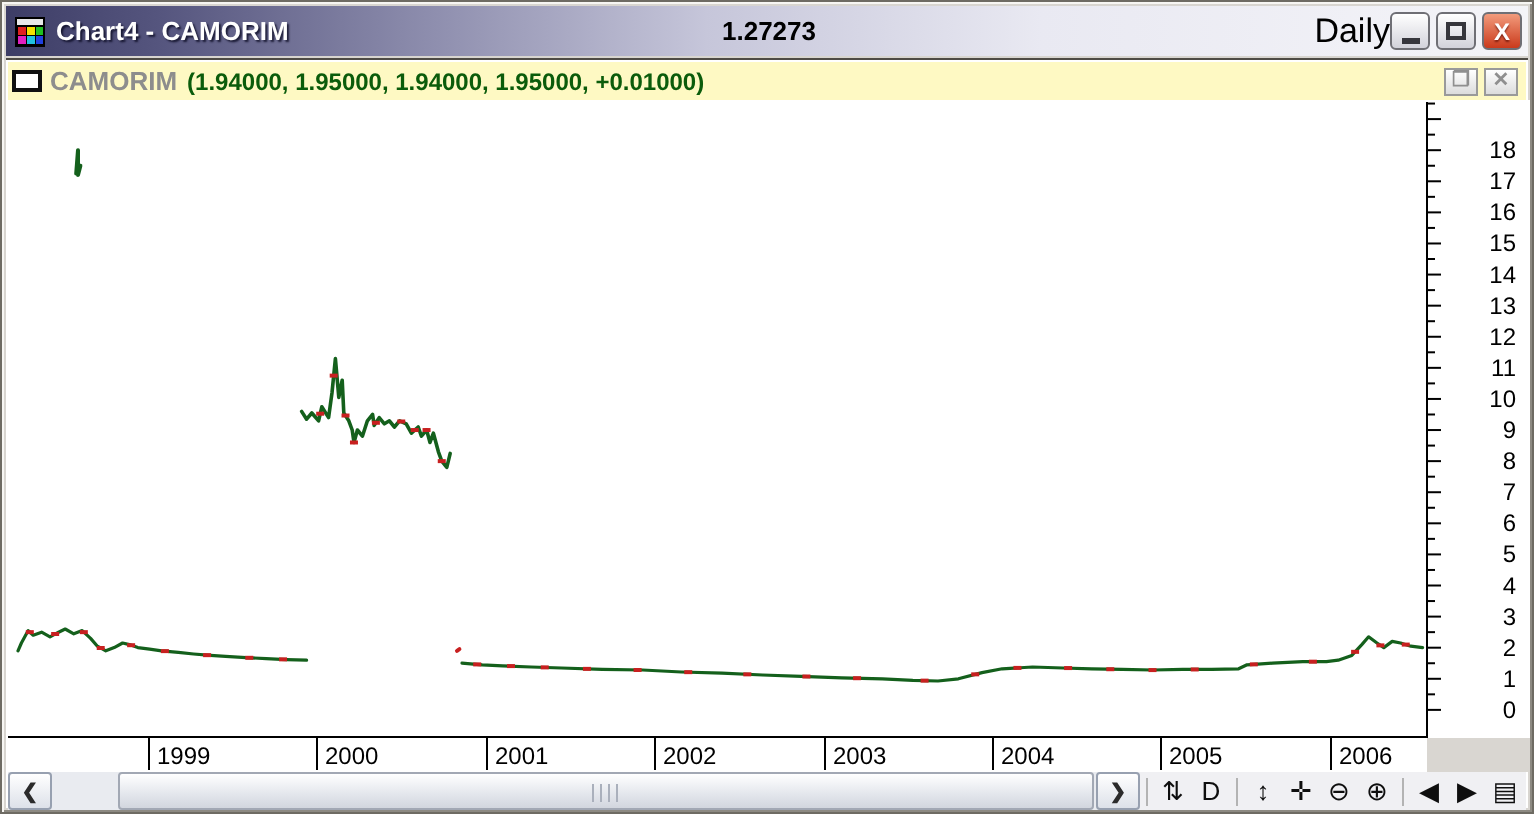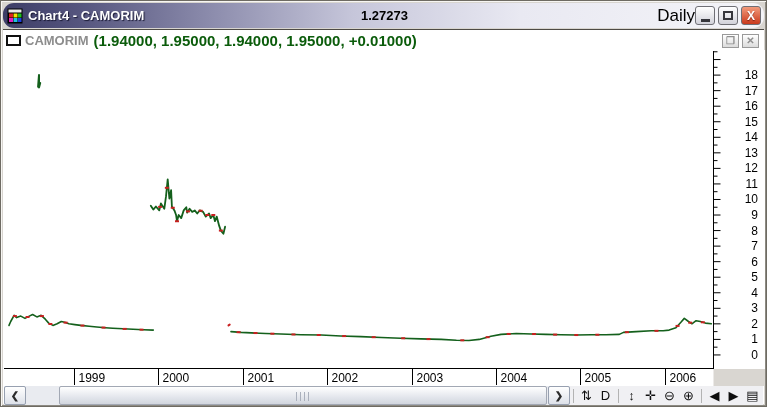--- a/index.html
+++ b/index.html
@@ -1,40 +1,40 @@
 <!DOCTYPE html>
 <html><head>
 <meta charset="utf-8">
 <style>
   html,body{margin:0;padding:0;background:#888;}
   .app{position:relative;width:767px;height:407px;background:#d8d5d0;
        font-family:"Liberation Sans",sans-serif;overflow:hidden;box-sizing:border-box;
        border:1px solid #6e6b63;box-shadow:inset 1px 1px 0 #f7f6f3, inset -1px -1px 0 #8d8a82;}
   
   .titlebar{position:absolute;top:2px;left:2px;right:2px;height:25px;display:flex;align-items:center;
-       background:linear-gradient(90deg,#3d3d66 0%,#55557e 10%,#8e8eae 28%,#c6c6da 46%,#e9e9f2 68%,#f4f4f8 100%);border-radius:11px;}
+       background:linear-gradient(90deg,#3d3d66 0%,#55557e 10%,#8e8eae 28%,#c6c6da 46%,#e9e9f2 68%,#f4f4f8 100%);}
   .title-icon{width:16px;height:16px;margin-left:4px;flex:0 0 auto;}
   .title-text{color:#fff;font-weight:bold;font-size:13px;margin-left:5px;
        text-shadow:1px 1px 1px rgba(15,15,40,.85);white-space:nowrap;}
   .title-price{position:absolute;left:358px;color:#000;font-weight:bold;font-size:13px;}
   .title-period{color:#000;font-weight:normal;font-size:17px;margin-left:auto;margin-right:0;}
   .winbtns{display:flex;gap:3px;margin-right:3px;}
   .winbtn{width:20px;height:19px;border:1px solid #6f6f75;border-radius:3px;box-sizing:border-box;
        background:linear-gradient(#ffffff,#d2d2da);display:flex;align-items:center;justify-content:center;}
   .winbtn .minbar{width:9px;height:3px;background:#36363c;margin-top:10px;}
   .winbtn .maxbox{width:10px;height:9px;border:2px solid #36363c;box-sizing:border-box;background:transparent;}
   .winbtn.close{background:linear-gradient(#f29b7c,#ca3a1c);color:#fff;font-weight:bold;font-size:12px;
        text-shadow:0 1px 1px rgba(90,10,0,.7);}
   
   .mdi{position:absolute;top:28px;left:2px;right:2px;bottom:2px;background:#fff;border-top:1px solid #4e4b45;}
-  .chart-titlebar{position:absolute;top:30px;left:3px;right:3px;height:19px;background:#ffffff;
+  .chart-titlebar{position:absolute;top:30px;left:3px;right:3px;height:19px;background:#fef9c3;
        border-bottom:1px solid #0369a1;display:flex;align-items:center;}
   .doc-icon{width:15px;height:11px;border:2px solid #101010;background:#fff;margin-left:2px;box-sizing:border-box;flex:0 0 auto;}
   .symbol{color:#8d8d8d;font-weight:bold;font-size:13px;margin-left:4px;}
-  .quote{color:#0b5c0b;font-weight:bold;font-size:15px;margin-left:5px;}
+  .quote{color:#0b5c0b;font-weight:bold;font-size:12px;margin-left:5px;}
   .docbtns{margin-left:auto;display:flex;gap:3px;margin-right:4px;}
   .docbtn{width:17px;height:14px;border:1px solid #9a9a9a;box-sizing:border-box;color:#8f8f8f;
        background:linear-gradient(#ffffff,#dcdcdc);font-size:10px;line-height:12px;text-align:center;font-weight:bold;}
   
   #chart-svg{position:absolute;left:3px;top:49px;}
   
   .hrow{position:absolute;left:3px;right:3px;top:385px;height:19px;background:#f0f0f3;display:flex;align-items:center;}
   .scrollbar{position:relative;width:566px;height:19px;background:#e9ebf0;flex:0 0 auto;}
   .sbtn{position:absolute;top:0;width:22px;height:19px;border:1px solid #97a0b0;border-radius:2px;box-sizing:border-box;
        background:linear-gradient(#ffffff,#dde1e9);display:flex;align-items:center;justify-content:center;

